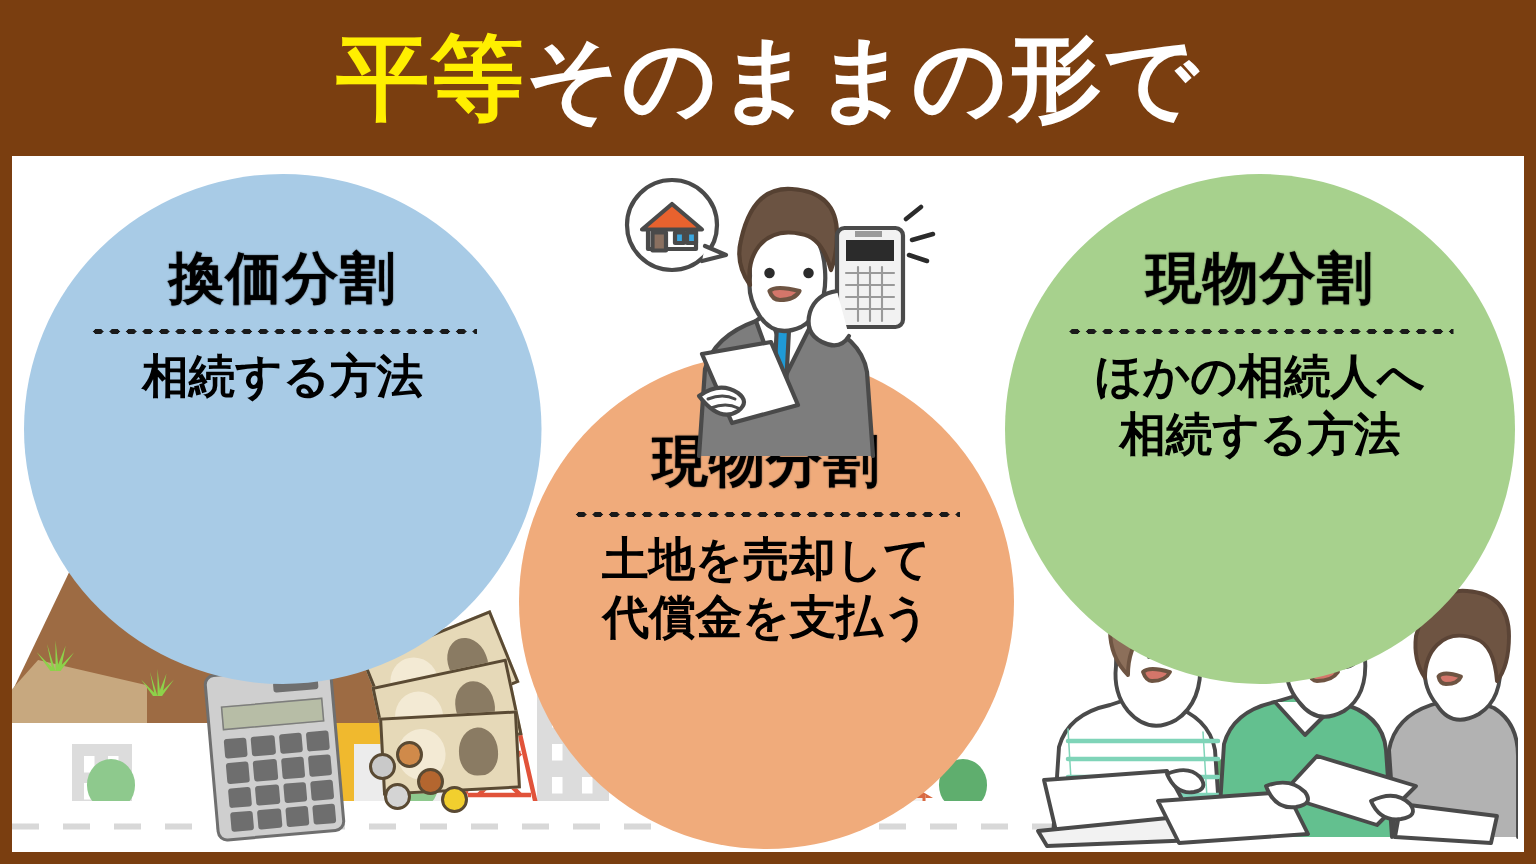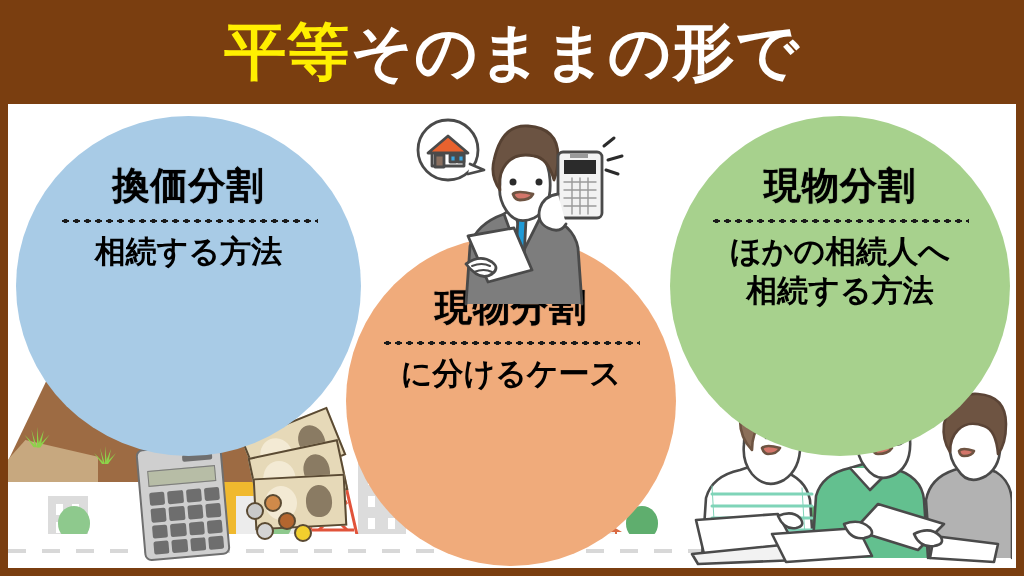--- a/index.html
+++ b/index.html
@@ -425,21 +425,22 @@
           <path d="M58 156 q14 -10 26 -2 q8 6 0 12 q-12 8 -26 -10Z" fill="#ffffff"></path>
           <path d="M64 158 q10 -4 18 0 M66 164 q10 -4 18 0" stroke-width="2"></path>
         </g>
       </svg>
     </div>
 
     <div class="circle c-orange">
       <div class="ctext orange-text">
         <div class="head-jp">現物分割</div>
         <div class="dots"></div>
-        <div class="body-jp">に分けるケース</div>
+        <div class="body-jp">土地を売却して</div>
+        <div class="body-jp">代償金を支払う</div>
       </div>
     </div>
 
   </div>
 
   <div class="leftbar"></div>
   <div class="rightbar"></div>
   <div class="botbar"></div>
 </div>
 

